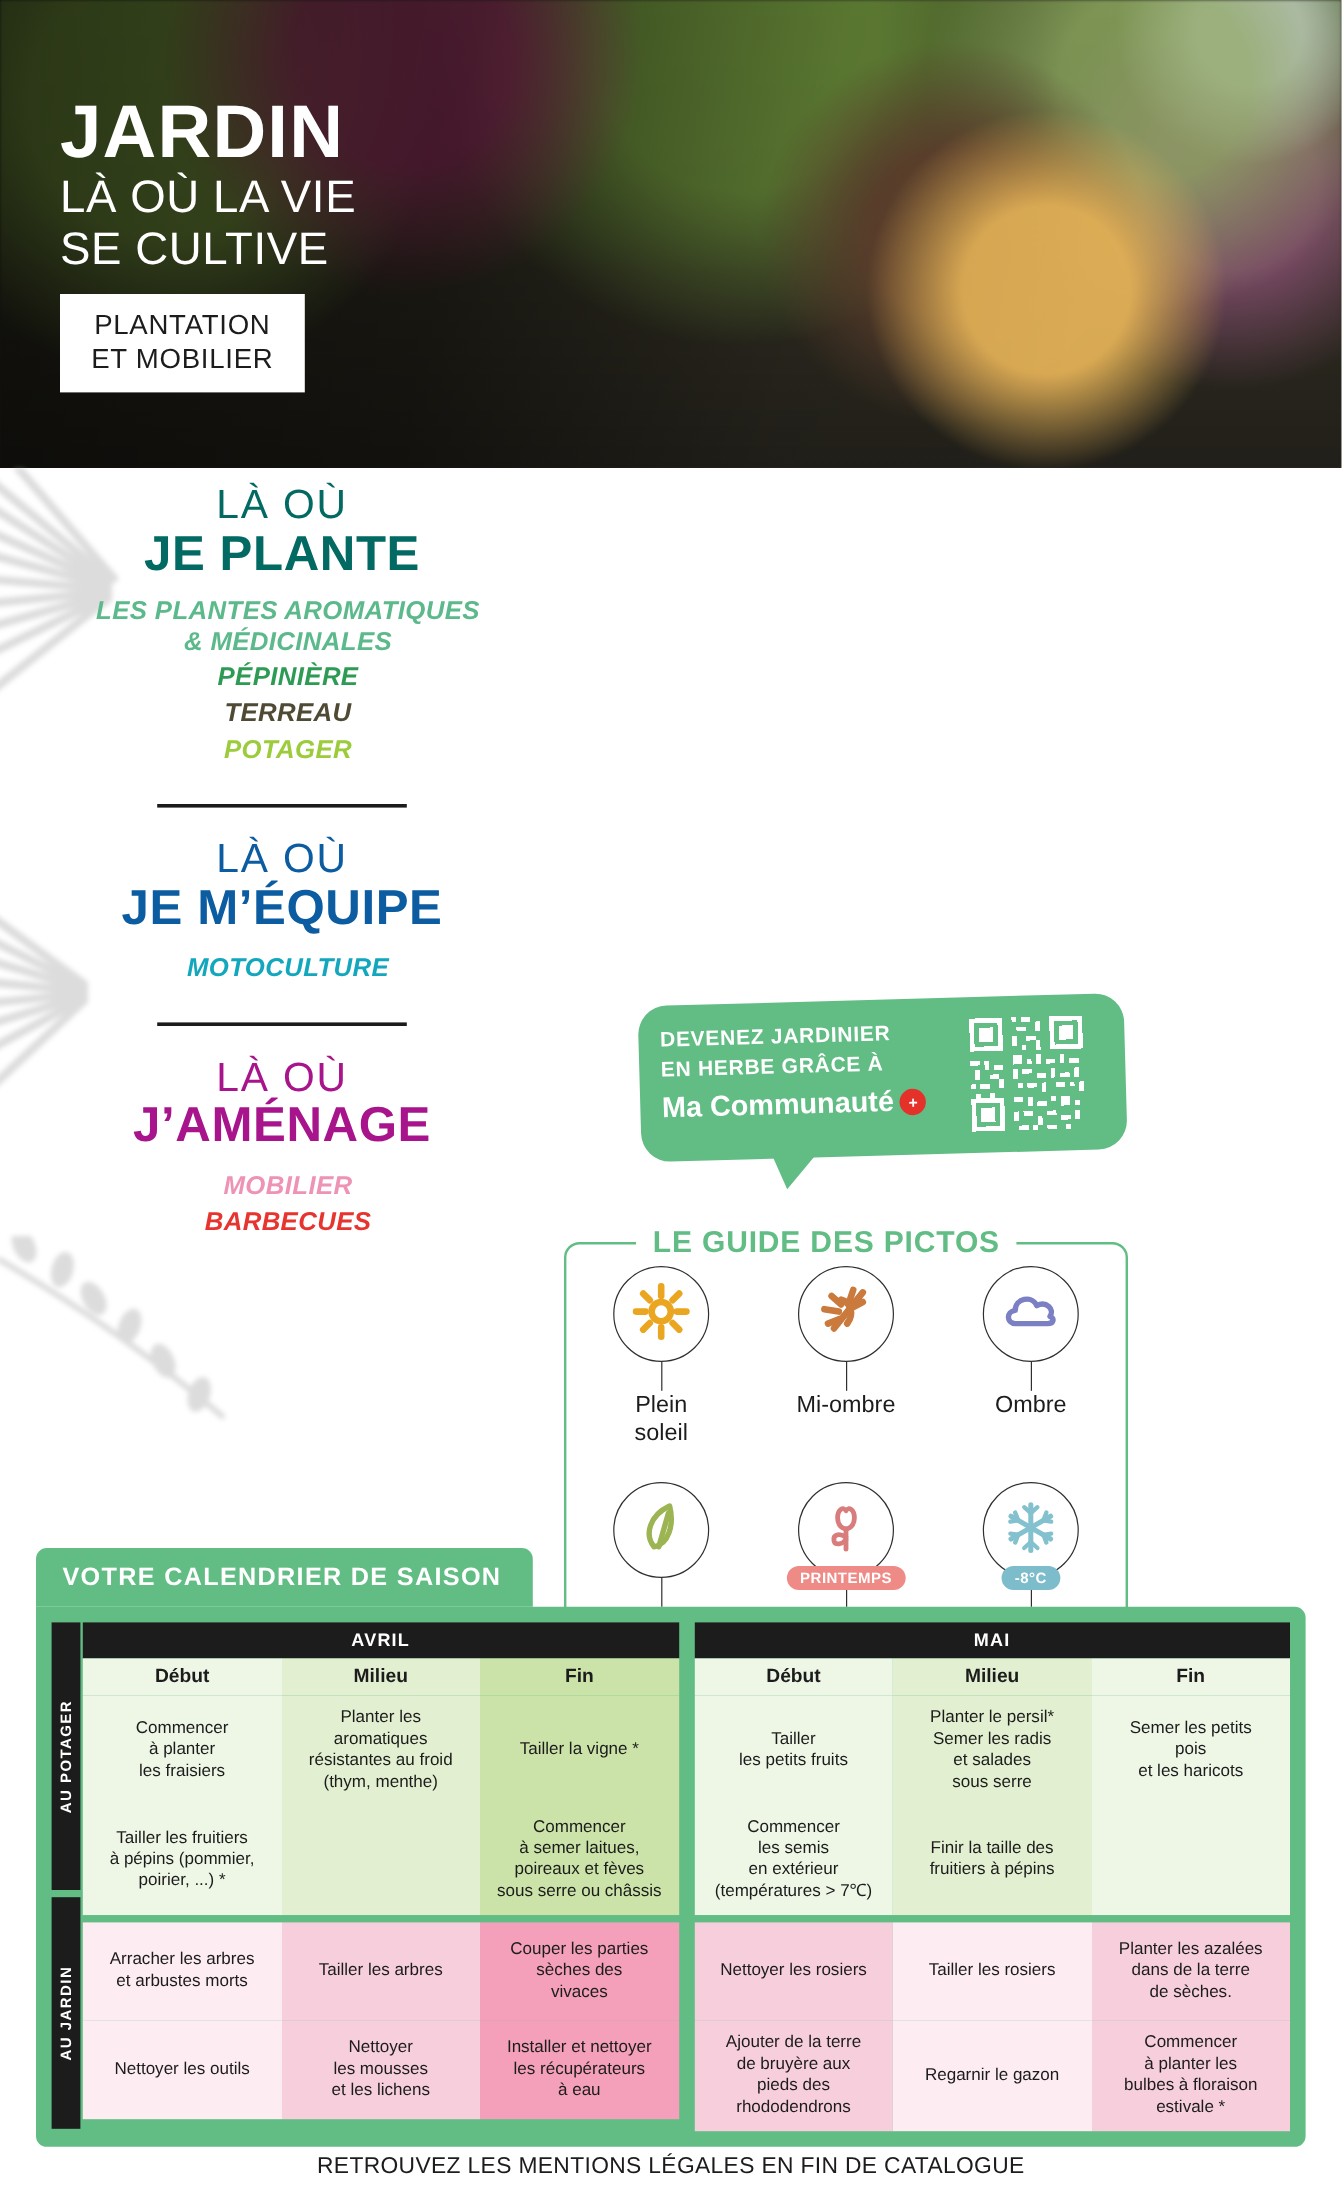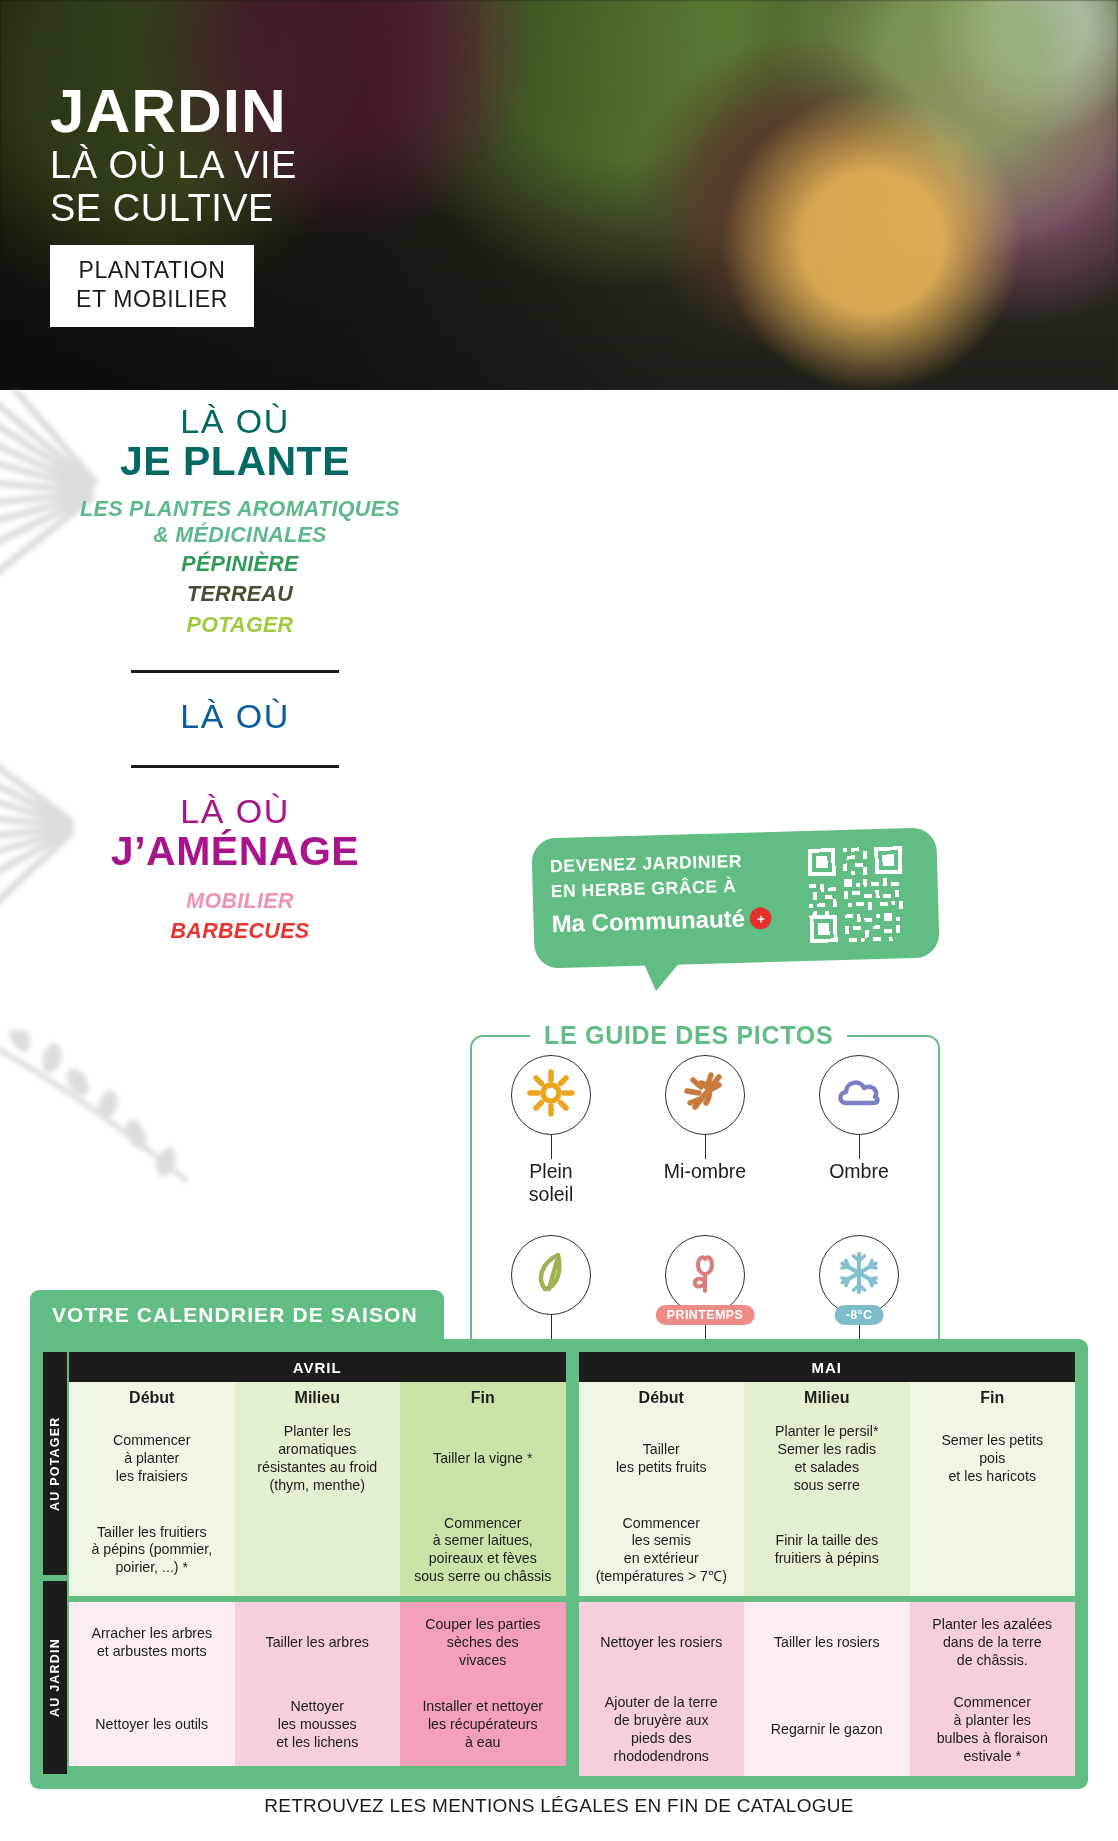--- a/index.html
+++ b/index.html
@@ -246,20 +246,24 @@
           <div class="nav-sub" style="color:#2e9b55">PÉPINIÈRE</div>
           <div class="nav-sub" style="color:#4f4a33">TERREAU</div>
           <div class="nav-sub" style="color:#9ccb3b">POTAGER</div>
         </div>
       </div>
 
       <div class="nav-rule"></div>
 
       <div class="nav-block">
         <div class="la-ou" style="color:#0b5ca0">LÀ OÙ</div>
+        <div class="nav-main" style="color:#0b5ca0">JE M’ÉQUIPE</div>
+        <div class="nav-subs">
+          <div class="nav-sub" style="color:#13a7bd">MOTOCULTURE</div>
+        </div>
       </div>
 
       <div class="nav-rule"></div>
 
       <div class="nav-block">
         <div class="la-ou" style="color:#a8148b">LÀ OÙ</div>
         <div class="nav-main" style="color:#a8148b">J’AMÉNAGE</div>
         <div class="nav-subs">
           <div class="nav-sub" style="color:#ef93b6">MOBILIER</div>
           <div class="nav-sub" style="color:#e8342f">BARBECUES</div>
@@ -657,21 +661,21 @@
                 </div>
               <div class="cell" style="background:#fdecf1">
                   <div>
                     <div>Tailler les rosiers</div>
                   </div>
                 </div>
               <div class="cell" style="background:#f7cfdc">
                   <div>
                     <div>Planter les azalées</div>
                     <div>dans de la terre</div>
-                    <div>de châssis.</div>
+                    <div>de sèches.</div>
                   </div>
                 </div>
 
               <div class="cell" style="background:#f7cfdc">
                   <div>
                     <div>Ajouter de la terre</div>
                     <div>de bruyère aux</div>
                     <div>pieds des</div>
                     <div>rhododendrons</div>
                   </div>

